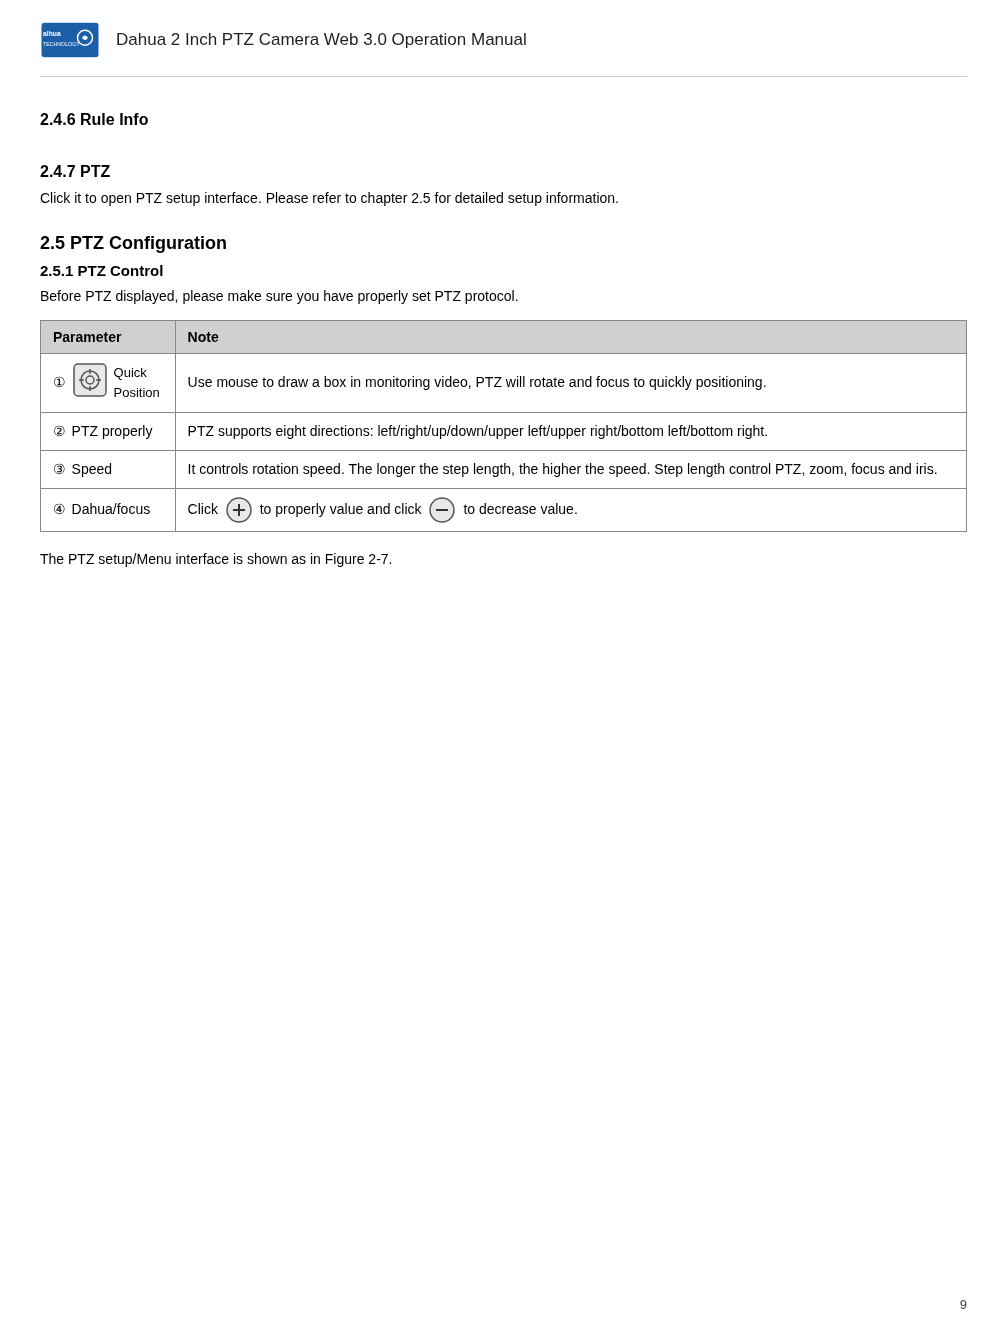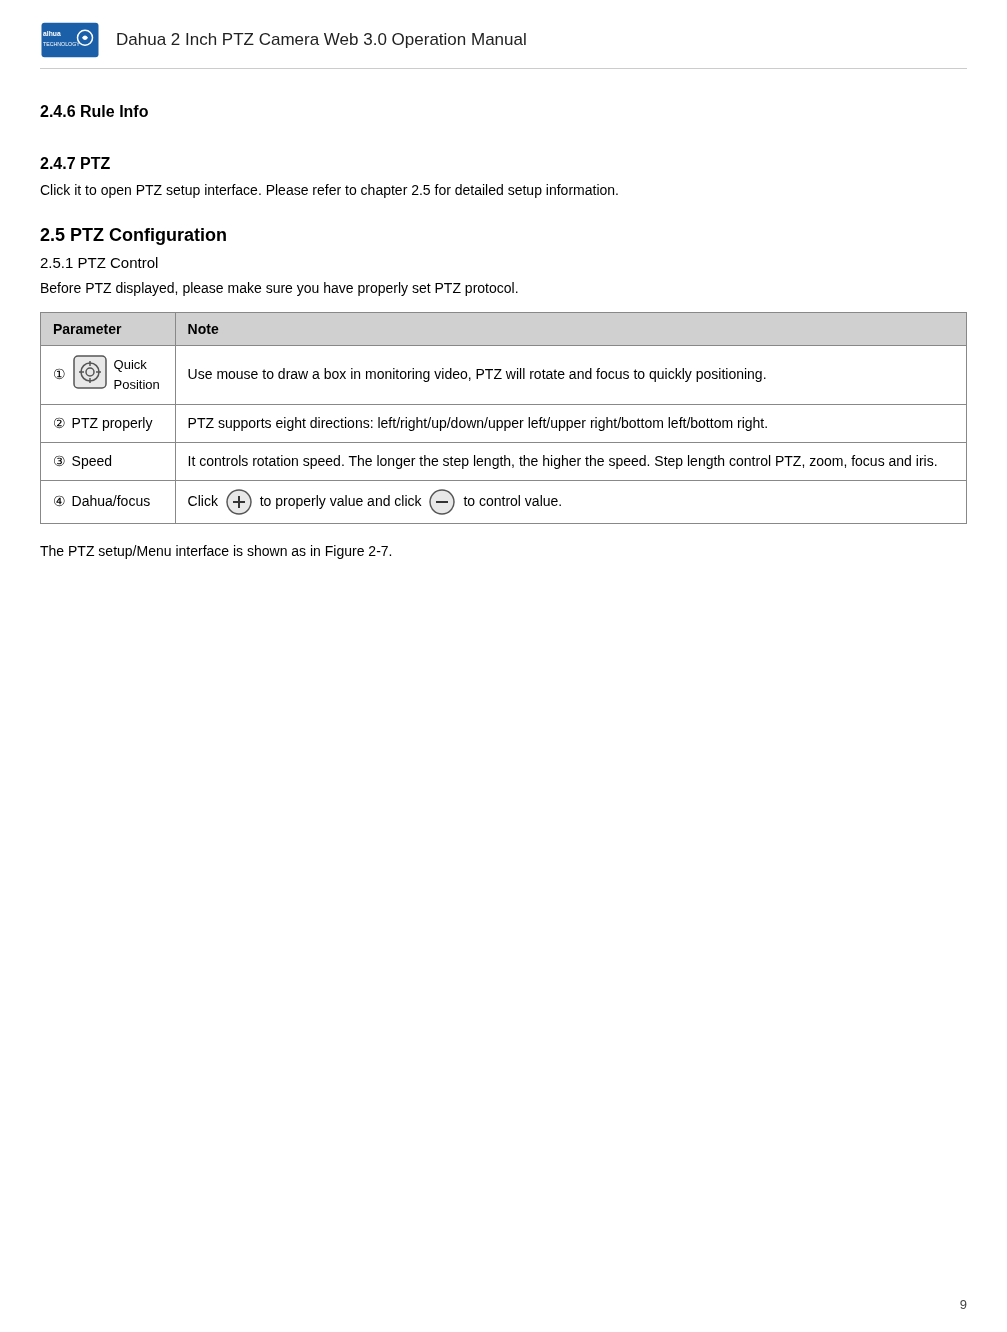--- a/index.html
+++ b/index.html
@@ -9,21 +9,21 @@
       background: #fff;
       color: #000;
       width: 1007px;
       min-height: 1332px;
       padding: 20px 40px 40px 40px;
     }
     .header {
       display: flex;
       align-items: center;
       border-bottom: 1px solid #ccc;
-      padding-bottom: 8px;
+      padding-bottom: 16px;
       margin-bottom: 24px;
     }
     .logo {
       display: flex;
       align-items: center;
       margin-right: 16px;
     }
     .logo-svg {
       width: 60px;
       height: 40px;
@@ -40,21 +40,21 @@
       margin-top: 34px;
     }
     .section-heading-main {
       font-size: 18px;
       font-weight: bold;
       margin-bottom: 8px;
       margin-top: 24px;
     }
     .subsection-heading {
       font-size: 15px;
-      font-weight: normal;
+      font-weight: bold;
       margin-bottom: 6px;
       margin-top: 6px;
     }
     p {
       line-height: 1.6;
       margin-bottom: 10px;
     }
     table {
       width: 100%;
       border-collapse: collapse;
@@ -209,21 +209,21 @@
             <line x1="7" y1="13" x2="19" y2="13" stroke="#333" stroke-width="2"></line>
           </svg>
         </span>
         <span>to properly value and click</span>
         <span>
           <svg width="26" height="26" viewBox="0 0 26 26" xmlns="http://www.w3.org/2000/svg" style="vertical-align:middle; margin:0 4px;">
             <circle cx="13" cy="13" r="12" fill="#e8e8e8" stroke="#555" stroke-width="1.5"></circle>
             <line x1="7" y1="13" x2="19" y2="13" stroke="#333" stroke-width="2"></line>
           </svg>
         </span>
-        <span>to control value.</span>
+        <span>to decrease value.</span>
       </td>
     </tr>
   </tbody>
 </table>
 
 <p>The PTZ setup/Menu interface is shown as in Figure 2-7.</p>
 
 <div class="page-number">9</div>
 
 </body></html>

